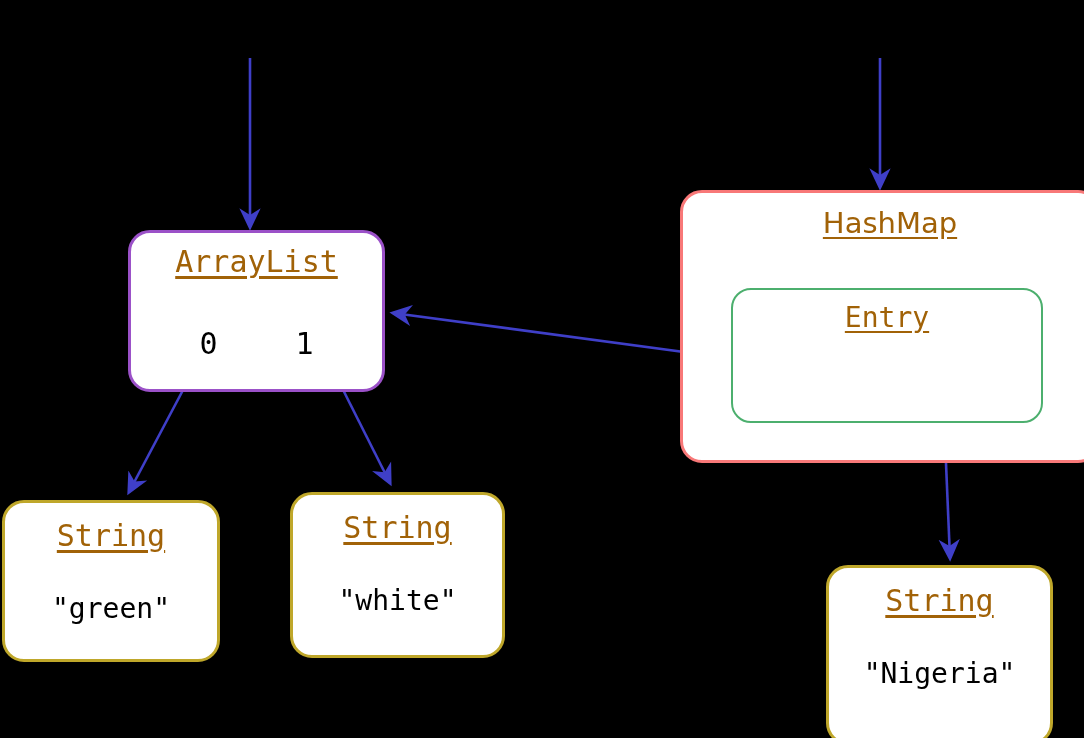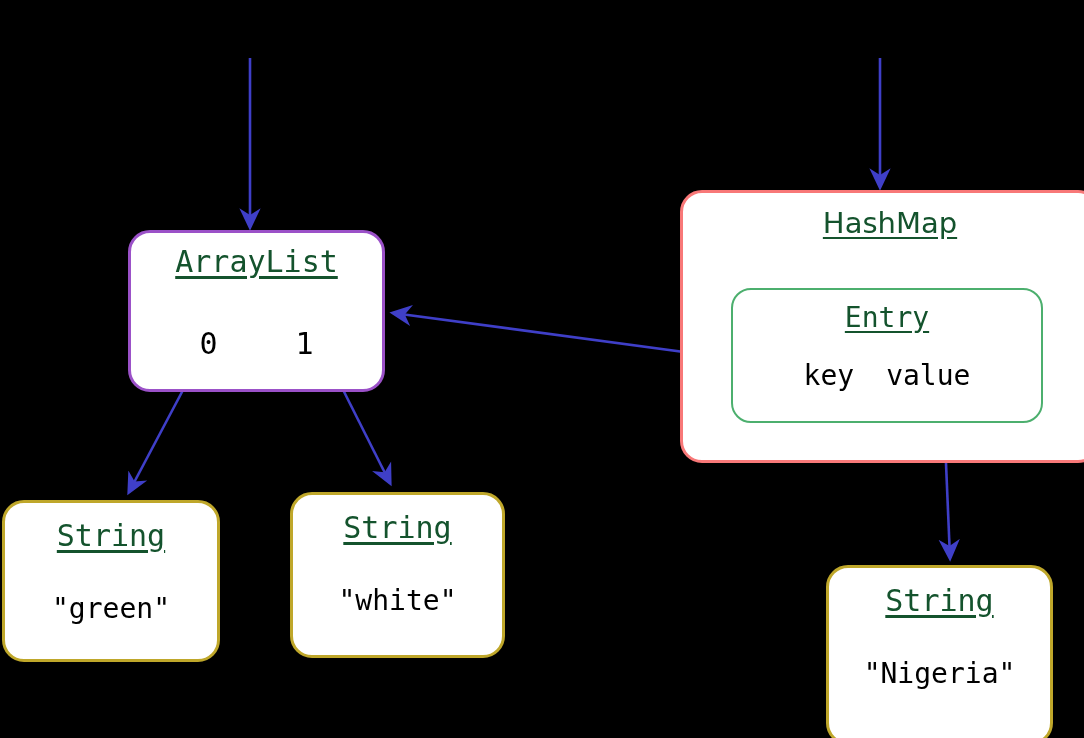--- a/index.html
+++ b/index.html
@@ -28,21 +28,21 @@
     box-sizing: border-box;
     background: #ffffff;
     border-radius: 22px;
     display: flex;
     flex-direction: column;
     align-items: center;
   }
   .node-title {
     text-decoration: underline;
     text-underline-offset: 4px;
-    color: #14532d;
+    color: #a16207;
     white-space: nowrap;
     line-height: 1;
   }
   .slot-row {
     display: flex;
     align-items: baseline;
     color: #000000;
     white-space: nowrap;
     line-height: 1;
   }
@@ -91,20 +91,21 @@
     top: 95px;
     width: 312px;
     height: 135px;
     box-sizing: border-box;
     background: #ffffff;
     border: 2px solid #4caf6e;
     border-radius: 20px;
     display: flex;
     flex-direction: column;
     align-items: center;
+    gap: 40px;
   }
   #entry-node .node-title {
     font-size: 28px;
     margin-top: 14px;
   }
   #entry-node .slot-row {
     font-size: 28px;
     margin-top: 30px;
     gap: 32px;
   }
@@ -171,24 +172,20 @@
       <span>0</span>
       <span>1</span>
     </div>
   </div>
 
   <div class="node" id="hashmap-node">
     <div class="node-title">HashMap</div>
 
     <div id="entry-node">
       <div class="node-title">Entry</div>
-      <div class="slot-row">
-        <span>key</span>
-        <span>value</span>
-      </div>
     </div>
   </div>
 
   <div class="node string-node" id="string-green-node">
     <div class="node-title">String</div>
     <div class="field-text">"green"</div>
   </div>
 
   <div class="node string-node" id="string-white-node">
     <div class="node-title">String</div>

